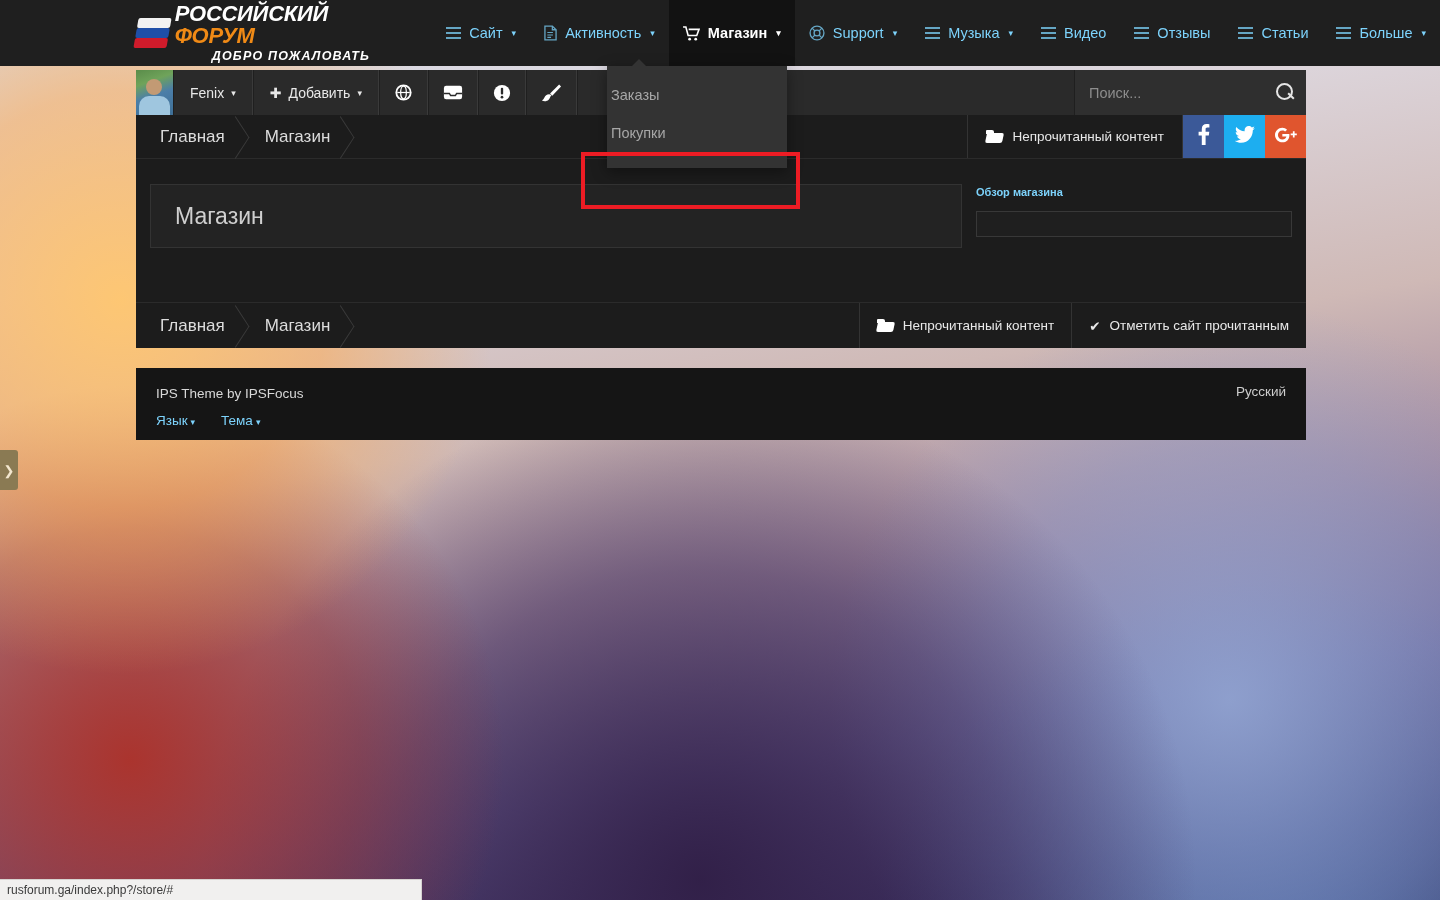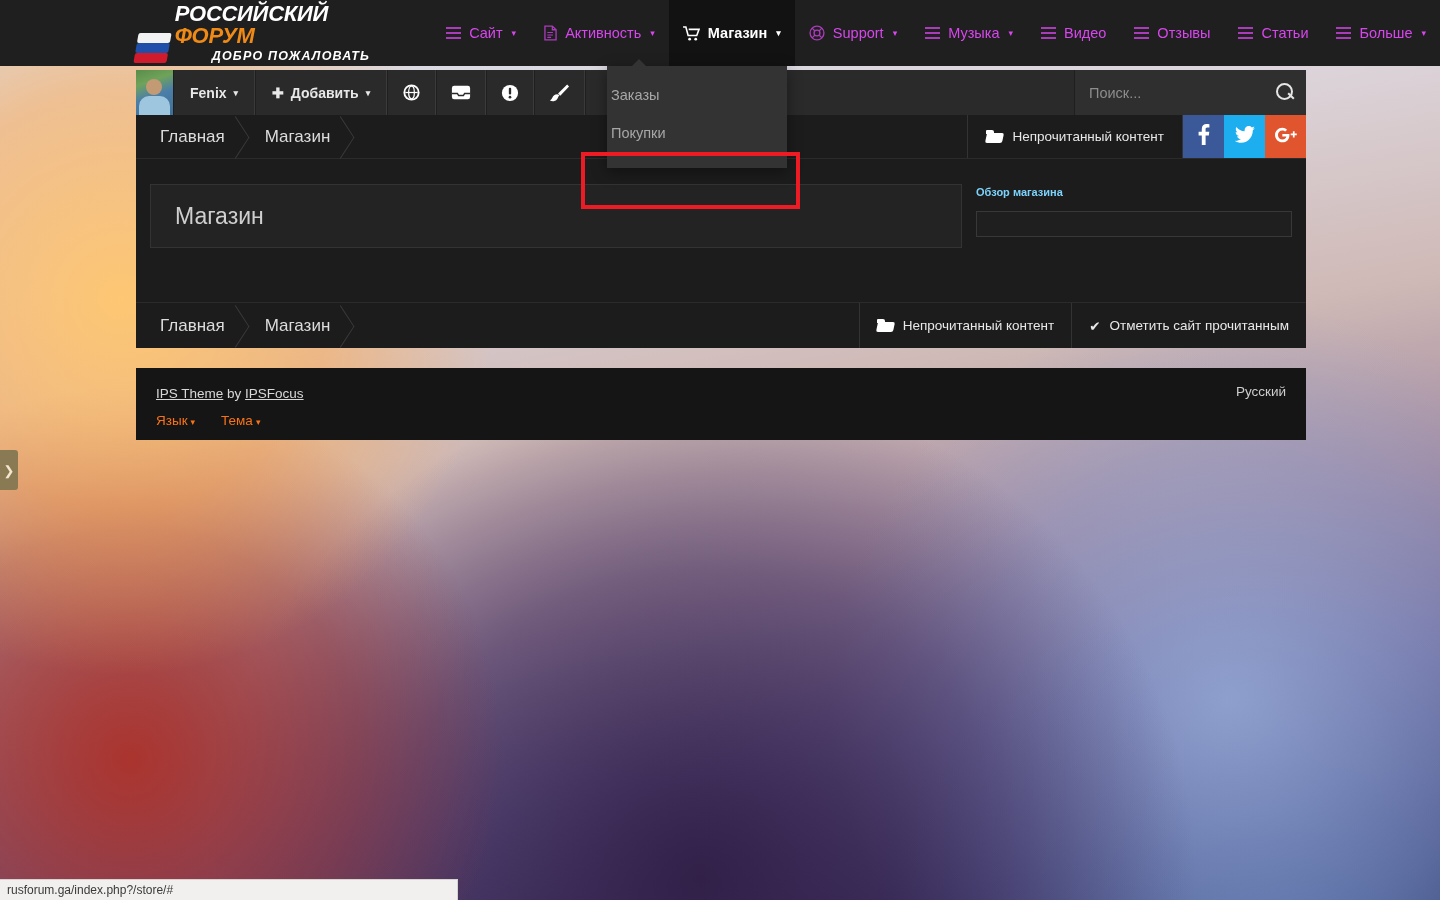--- a/index.html
+++ b/index.html
@@ -20,21 +20,21 @@
     background-color: #c8b4b6;
   }
 
   
   .topbar {
     position: absolute; top: 0; left: 0; width: 1440px; height: 66px;
     background: #1f1f1f;
     display: flex; align-items: center;
     z-index: 30;
   }
-  .logo { margin-left: 136px; display: flex; align-items: flex-end; }
+  .logo { margin-left: 136px; display: flex; align-items: center; }
   .logo-flag {
     width: 40px; height: 30px; margin-right: 6px; position: relative;
     transform: skewX(-10deg);
   }
   .logo-flag i { position: absolute; left: 0; width: 100%; height: 33.33%; display: block; border-radius: 2px;}
   .logo-flag i:nth-child(1){ top: 0; background: #f2f2f2; }
   .logo-flag i:nth-child(2){ top: 33.33%; background: #1f4fa8; }
   .logo-flag i:nth-child(3){ top: 66.66%; background: #cf1b2b; }
   .logo-text { line-height: 1; }
   .logo-l1 { font-size: 22px; font-weight: bold; font-style: italic; letter-spacing: -0.3px; }
@@ -42,21 +42,21 @@
   .logo-l1 .o { color: #f08a16; }
   .logo-l2 {
     font-size: 12.5px; font-weight: bold; font-style: italic; color: #fff;
     letter-spacing: 1.2px; text-align: right; margin-top: 3px;
   }
 
   .mainnav { display: flex; align-items: stretch; height: 66px; margin-left: 62px; }
   .nav-item {
     display: flex; align-items: center; gap: 8px;
     padding: 0 14px; height: 66px;
-    color: #d946ef; font-size: 14.5px; cursor: pointer;
+    color: #7dd3fc; font-size: 14.5px; cursor: pointer;
     white-space: nowrap;
   }
   .nav-item.active { background: #121212; color: #fff; font-weight: bold; }
   .nav-item .caret { font-size: 9px; margin-left: 1px; }
   .nav-ico { display: inline-flex; opacity: 0.75; }
   .nav-item.active .nav-ico { opacity: 1; }
 
   
   .ic-bars { width: 15px; height: 12px; display:inline-block; position: relative; }
   .ic-bars span { position: absolute; left:0; width: 100%; height: 2px; background: currentColor; }
@@ -101,21 +101,21 @@
   .avatar:after {
     content:""; position:absolute; left:10px; top:9px; width:16px; height:16px;
     border-radius:50%; background:#c29a74;
   }
   .avatar:before {
     content:""; position:absolute; left:3px; top:26px; width:31px; height:22px;
     border-radius:10px 10px 0 0; background:#9fc6df;
   }
   .ub-cell {
     display: flex; align-items: center; gap: 7px; padding: 0 16px;
-    color: #e8e8e8; font-size: 14px; font-weight: bold; cursor: pointer;
+    color: #e8e8e8; font-size: 14px; font-weight: normal; cursor: pointer;
     border-right: 1px solid #3a3a3a; border-left: 1px solid #1f1f1f;
   }
   .ub-cell.icon-only { padding: 0 14px; font-size: 17px; font-weight: normal; color: #fff; }
   .ub-cell .caret { font-size: 9px; }
   .ub-spacer { flex: 1; border-left: 1px solid #1f1f1f; }
   .searchbox {
     width: 232px; background: #2f2f2f; display: flex; align-items: center;
     padding: 0 12px 0 14px; border-left: 1px solid #1f1f1f; cursor: text;
   }
   .searchbox input {
@@ -180,38 +180,38 @@
     display: flex; align-items: center; gap: 9px; padding: 0 17px;
     color: #e8e8e8; font-size: 13.5px; cursor: pointer; border-left: 1px solid #333;
   }
 
   
   .footer {
     position: absolute; top: 368px; left: 136px; width: 1170px; height: 72px;
     background: #151515; z-index: 10; padding: 16px 20px;
     display: flex; justify-content: space-between;
   }
-  .f-left a { color: #d8d8d8; font-size: 13.5px; text-decoration: underline; cursor: pointer; }
+  .f-left a { color: #d8d8d8; font-size: 13.5px; cursor: pointer; }
   .f-left span.by { color: #d8d8d8; font-size: 13.5px; text-decoration: none; }
   .f-sel { margin-top: 11px; display: flex; gap: 26px; }
-  .f-sel div { color: #f97316; font-size: 13.5px; cursor: pointer; }
+  .f-sel div { color: #7dd3fc; font-size: 13.5px; cursor: pointer; }
   .f-sel .caret { font-size: 9px; margin-left: 3px; }
   .f-right { color: #cdcdcd; font-size: 13.5px; cursor: pointer; }
 
   
   .sidetab {
     position: absolute; left: 0; top: 450px; width: 18px; height: 40px;
     background: #8a7a53; color: #f3e7cf; font-size: 13px;
     display: flex; align-items: center; justify-content: center;
     border-radius: 0 3px 3px 0; cursor: pointer; z-index: 15;
   }
 
   
   .statusbar {
-    position: absolute; left: 0; bottom: 0; width: 458px; height: 21px;
+    position: absolute; left: 0; bottom: 0; width: 422px; height: 21px;
     background: #f1f0ef; border-top: 1px solid #d6d3d0; border-right: 1px solid #d6d3d0;
     display: flex; align-items: center; padding-left: 7px;
     color: #3a3a3a; font-size: 12px; z-index: 50;
   }
 </style>
 </head>
 <body>
 
 <div class="topbar">
   <div class="logo">

